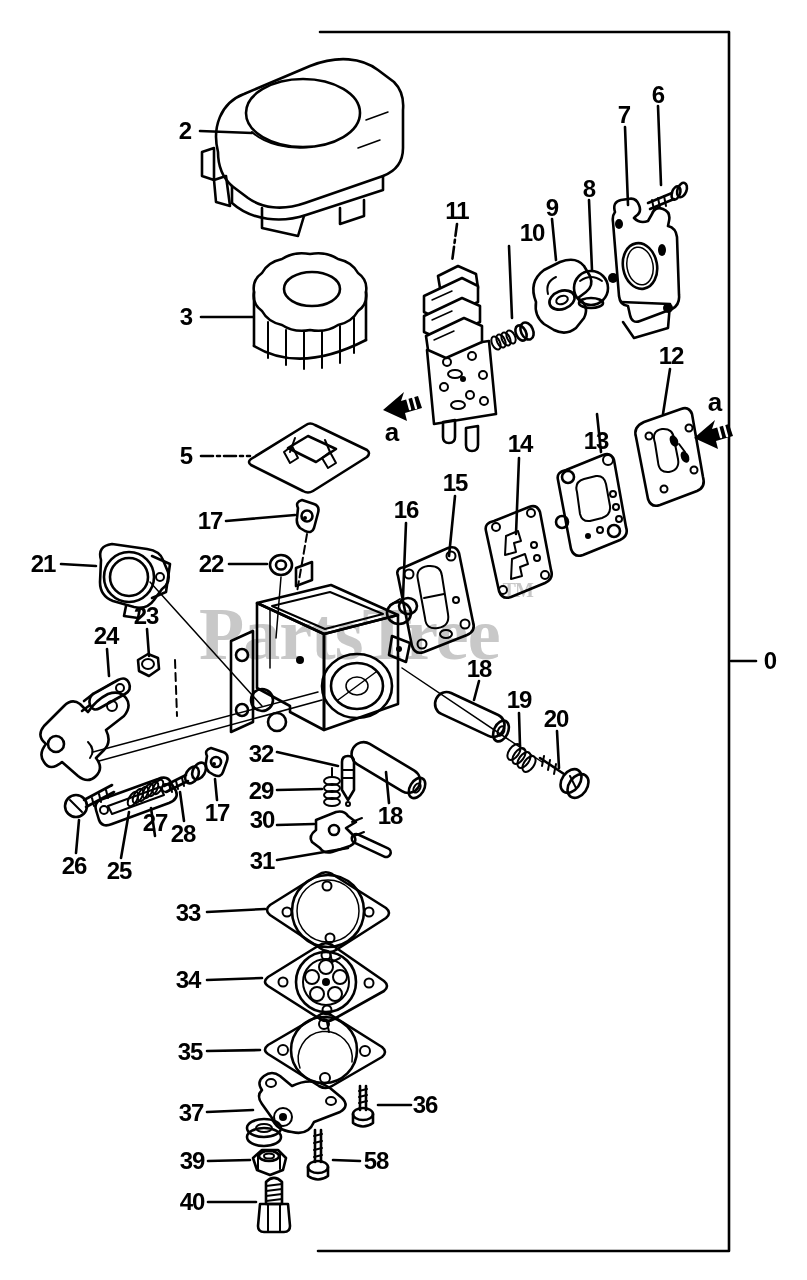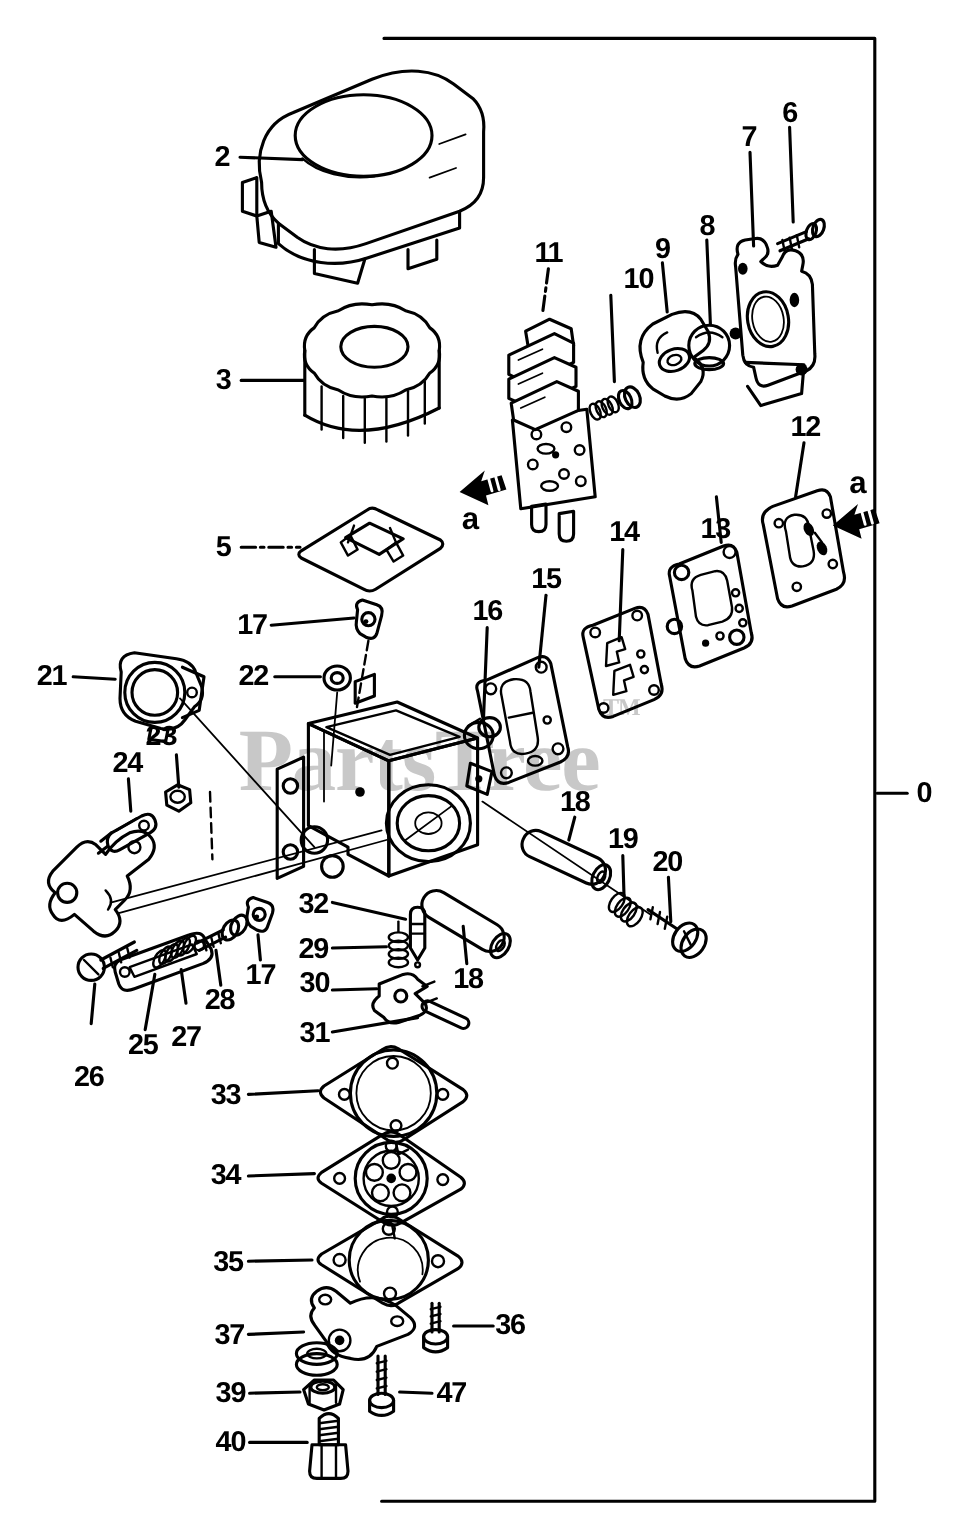--- a/index.html
+++ b/index.html
@@ -524,39 +524,39 @@
       <div class="callout" style="left: 532px; top: 233px;">10</div>
       <div class="callout" style="left: 457px; top: 211px;">11</div>
       <div class="callout" style="left: 671px; top: 356px;">12</div>
       <div class="callout" style="left: 596px; top: 401px; margin-top: 40px;">13</div>
       <div class="callout" style="left: 520px; top: 444px;">14</div>
       <div class="callout" style="left: 455px; top: 483px;">15</div>
       <div class="callout" style="left: 406px; top: 510px;">16</div>
       <div class="callout" style="left: 210px; top: 521px;">17</div>
       <div class="callout" style="left: 43px; top: 564px;">21</div>
       <div class="callout" style="left: 211px; top: 564px;">22</div>
-      <div class="callout" style="left: 134px; top: 616px; font-family: Liberation Mono, monospace;">23</div>
+      <div class="callout" style="left: 146px; top: 616px;">23</div>
       <div class="callout" style="left: 106px; top: 636px; text-align: center;">24</div>
       <div class="callout" style="left: 479px; top: 669px;">18</div>
       <div class="callout" style="left: 519px; top: 700px;">19</div>
       <div class="callout" style="left: 556px; top: 719px;">20</div>
       <div class="callout" style="left: 261px; top: 754px;">32</div>
       <div class="callout" style="left: 261px; top: 791px;">29</div>
       <div class="callout" style="left: 262px; top: 820px;">30</div>
       <div class="callout" style="left: 262px; top: 861px;">31</div>
       <div class="callout" style="left: 217px; top: 813px;">17</div>
       <div class="callout" style="left: 390px; top: 816px;">18</div>
       <div class="callout" style="left: 119px; top: 871px; text-align: right;">25</div>
-      <div class="callout" style="left: 74px; top: 866px; margin-top: 32px;">26</div>
-      <div class="callout" style="left: 155px; top: 865px;">27</div>
+      <div class="callout" style="left: 74px; top: 866px;">26</div>
+      <div class="callout" style="left: 155px; top: 823px;">27</div>
       <div class="callout" style="left: 183px; top: 834px;">28</div>
       <div class="callout" style="left: 188px; top: 913px;">33</div>
       <div class="callout" style="left: 188px; top: 980px;">34</div>
       <div class="callout" style="left: 190px; top: 1052px;">35</div>
       <div class="callout" style="left: 425px; top: 1105px;">36</div>
       <div class="callout" style="left: 191px; top: 1113px;">37</div>
-      <div class="callout" style="left: 376px; top: 1161px;">47</div>
+      <div class="callout" style="left: 376px; top: 1161px;">58</div>
       <div class="callout" style="left: 192px; top: 1161px;">39</div>
       <div class="callout" style="left: 192px; top: 1202px;">40</div>
       <div class="ref-label" style="left: 392px; top: 432px;">a</div>
       <div class="ref-label" style="left: 715px; top: 402px;">a</div>
     </div>
 </div>
 
 </body></html>

